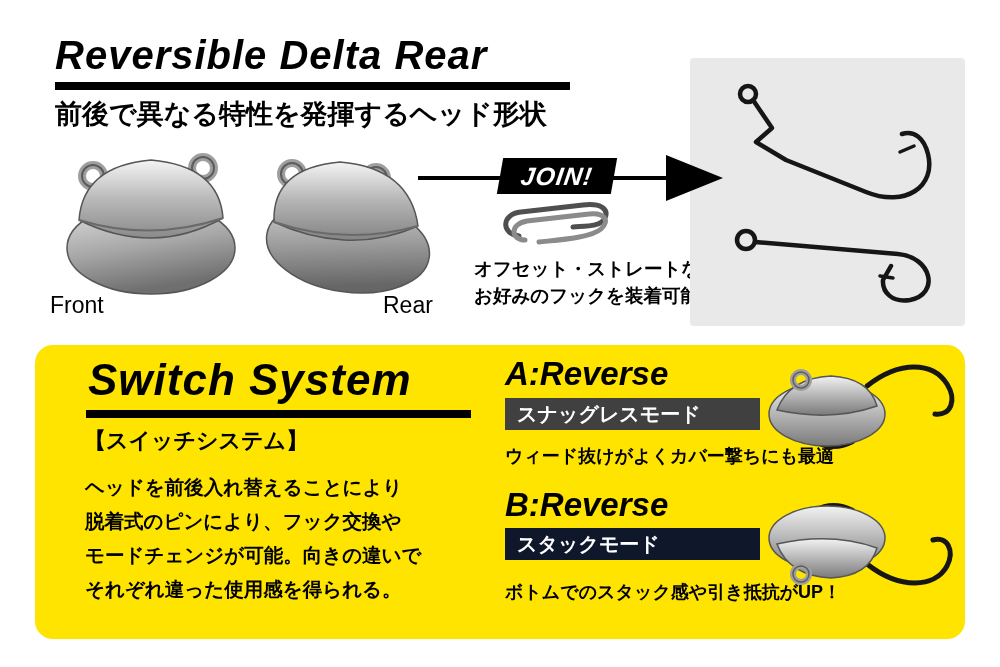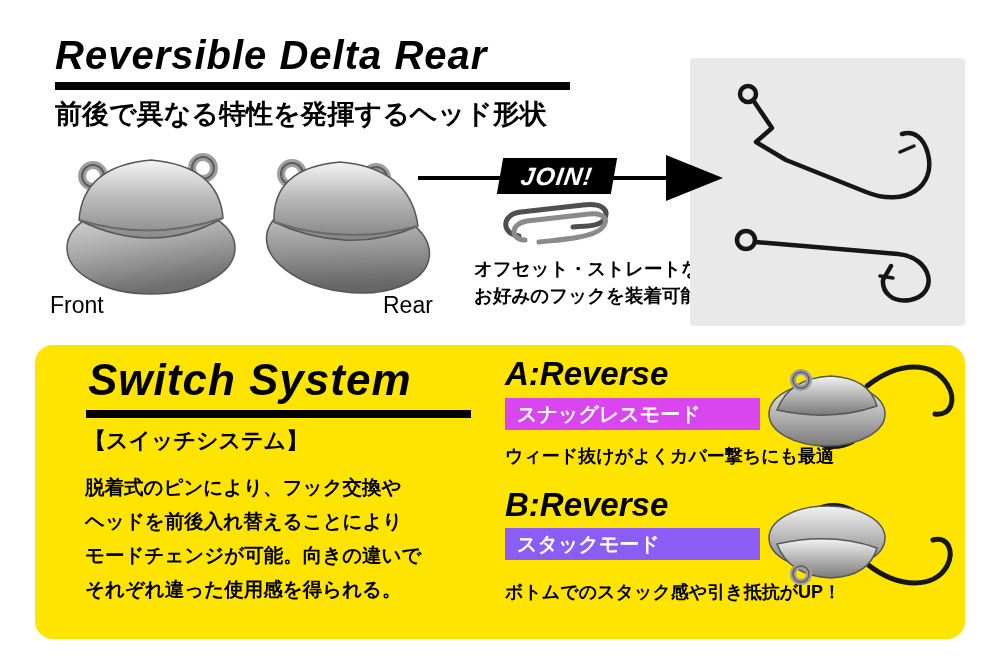--- a/index.html
+++ b/index.html
@@ -74,22 +74,22 @@
   .mode-title {
     font-size: 33px; font-weight: bold; font-style: italic; color: #000; white-space: nowrap;
   }
   .mode-a-title { left: 505px; top: 355px; }
   .mode-b-title { left: 505px; top: 486px; }
   .mode-badge {
     width: 255px; height: 32px; display: flex; align-items: center;
     padding-left: 12px;
     color: #fff; font-size: 20px; font-weight: bold; white-space: nowrap;
   }
-  .mode-a-badge { left: 505px; top: 398px; background: #d946ef; font-family: Liberation Mono, monospace; }
-  .mode-b-badge { left: 505px; top: 528px; background: #8b5cf6; }
+  .mode-a-badge { left: 505px; top: 398px; background: #404040; font-family: Liberation Mono, monospace; }
+  .mode-b-badge { left: 505px; top: 528px; background: #0f172a; }
   .mode-desc {
     font-size: 18px; font-weight: 600; color: #000; white-space: nowrap;
   }
   .mode-a-desc { left: 505px; top: 444px; }
   .mode-b-desc { left: 505px; top: 580px; }
 
   svg { display: block; }
 </style>
 </head>
 <body>
@@ -197,22 +197,22 @@
   </svg>
 </div>
 
 <div class="abs switch-panel"></div>
 
 <div class="abs switch-title">Switch System</div>
 <div class="abs switch-title-underline"></div>
 <div class="abs switch-subtitle">【スイッチシステム】</div>
 
 <div class="abs switch-desc">
+  <div>ヘッドを前後入れ替えることにより</div>
   <div>脱着式のピンにより、フック交換や</div>
-  <div>ヘッドを前後入れ替えることにより</div>
   <div>モードチェンジが可能。向きの違いで</div>
   <div>それぞれ違った使用感を得られる。</div>
 </div>
 
 <div class="abs mode-title mode-a-title">A:Reverse</div>
 <div class="abs mode-badge mode-a-badge">
   <span>スナッグレスモード</span>
 </div>
 <div class="abs mode-desc mode-a-desc">ウィード抜けがよくカバー撃ちにも最適</div>
 

